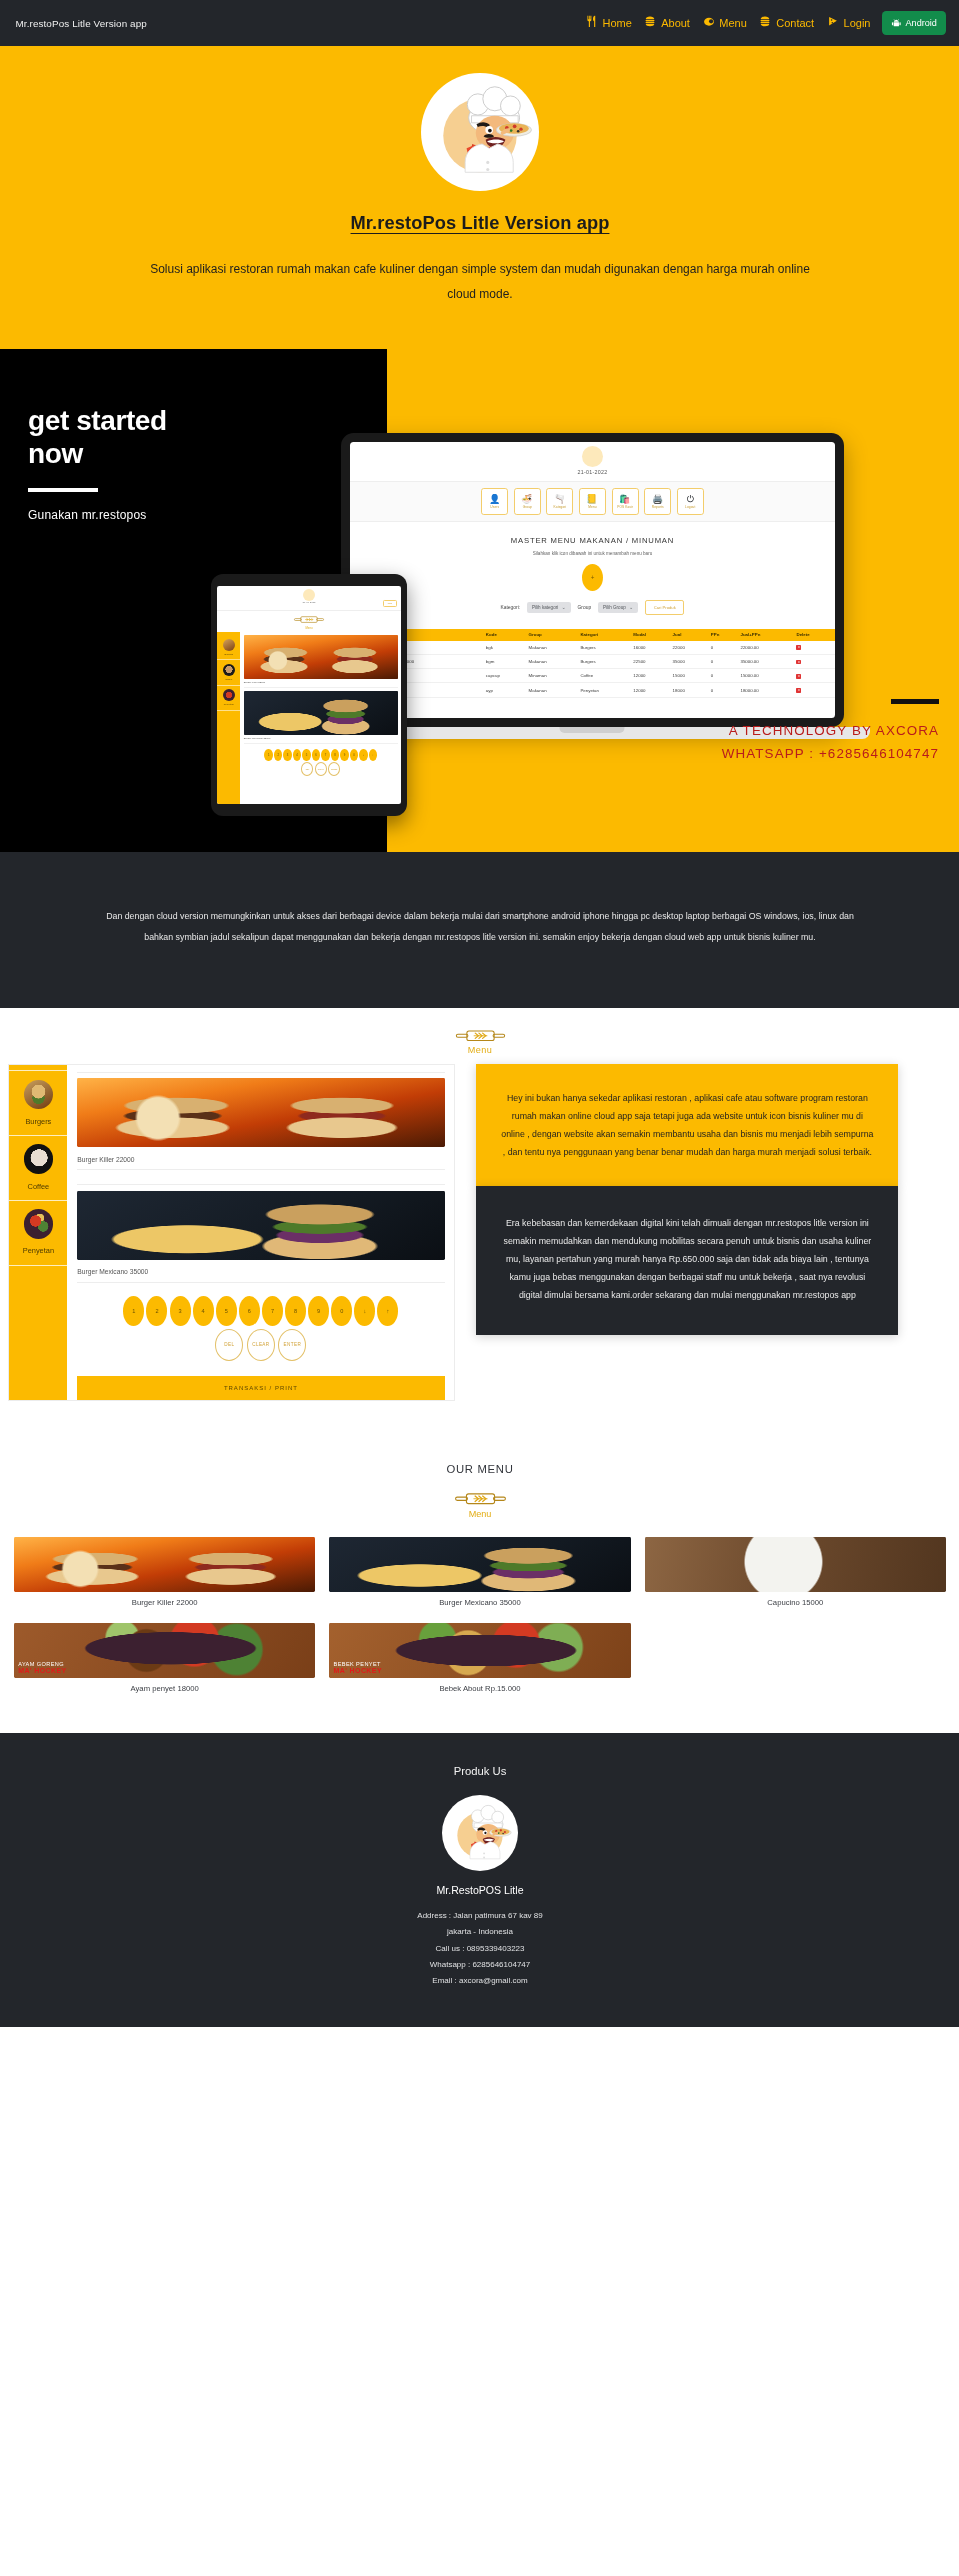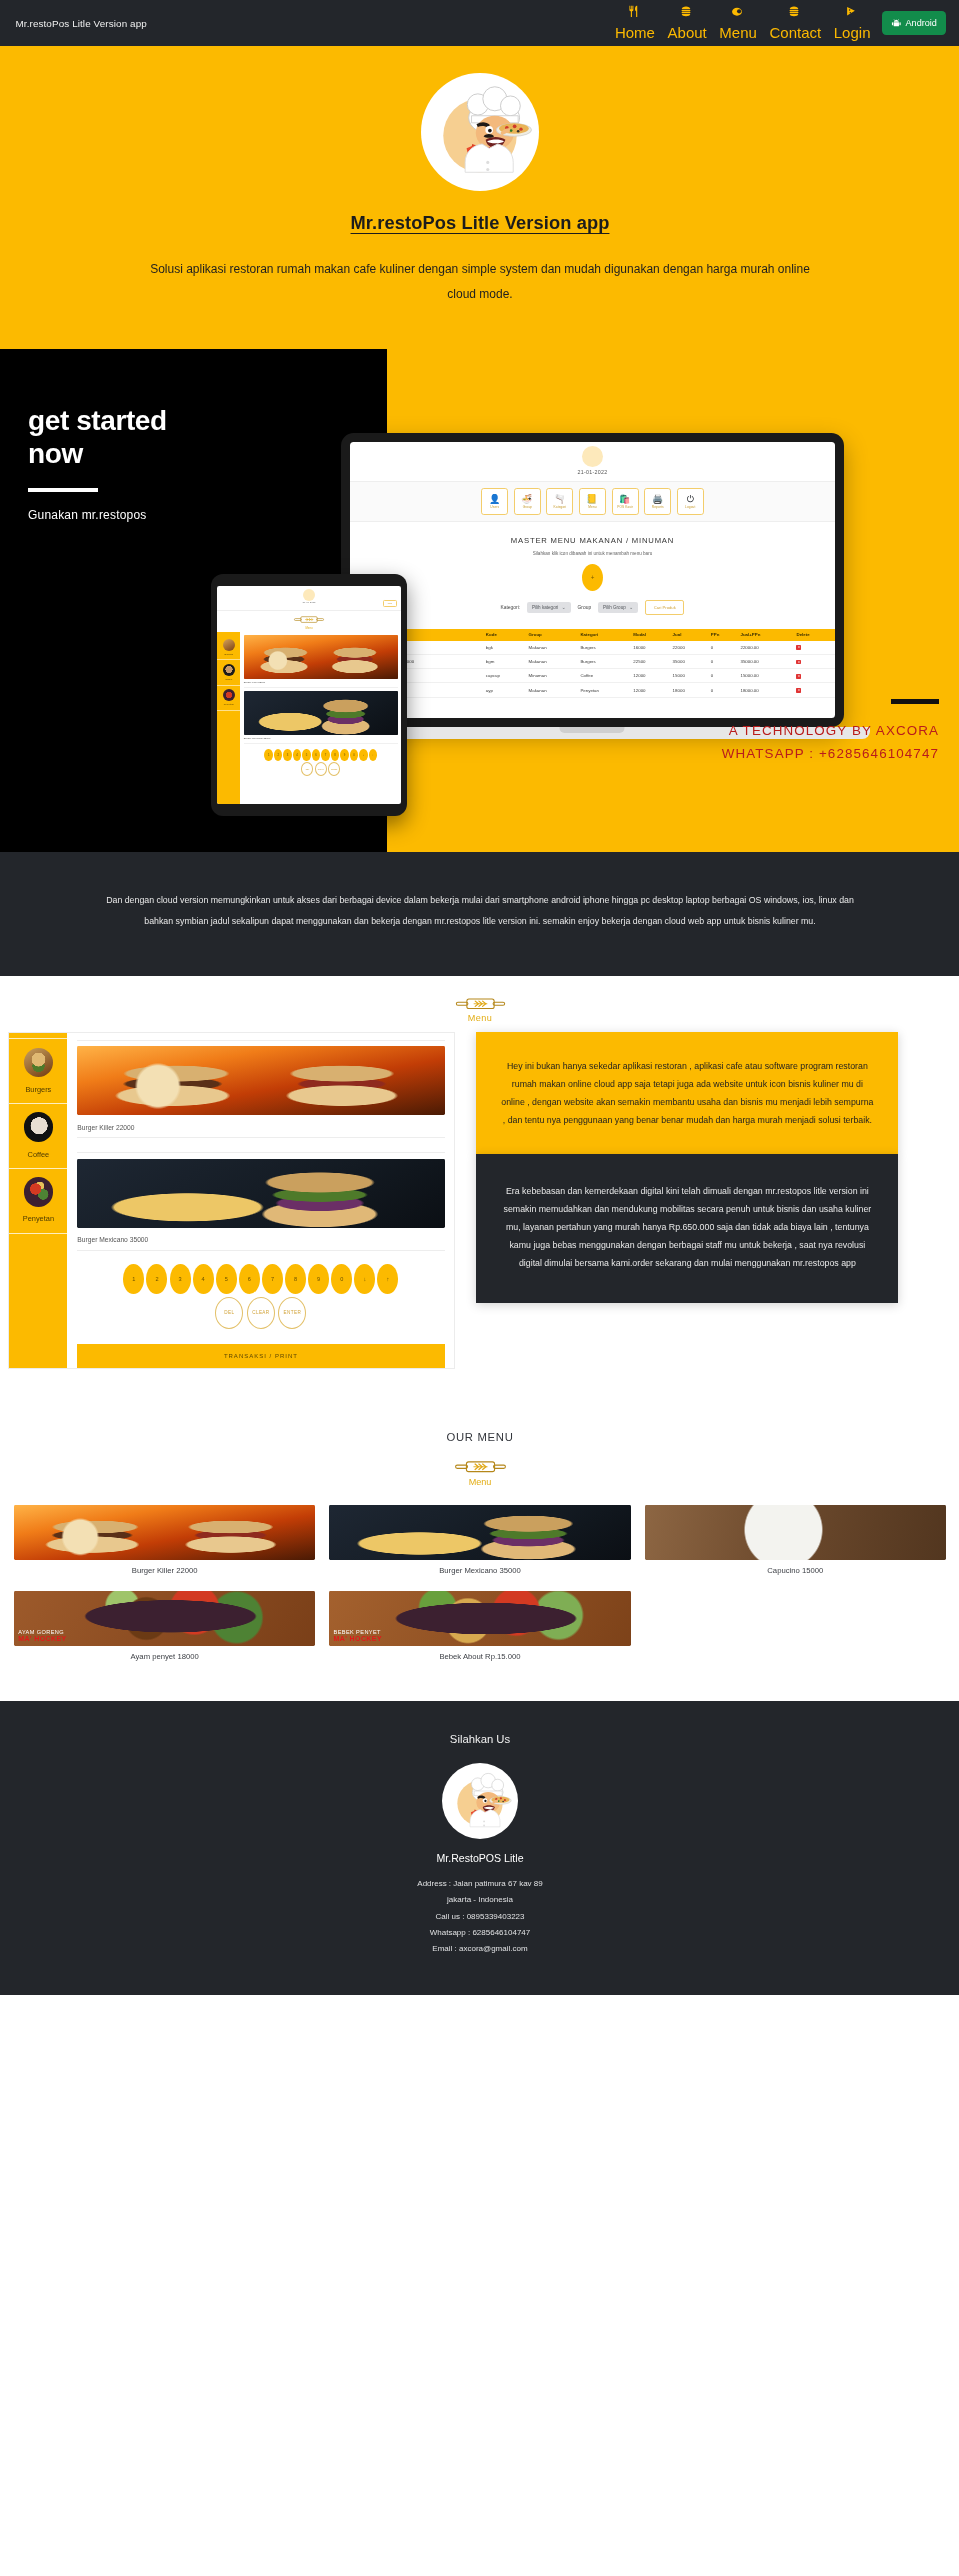--- a/index.html
+++ b/index.html
@@ -18,22 +18,22 @@
     background: #23262b;
     display: flex;
     align-items: center;
     justify-content: space-between;
     padding: 0 14px 0 15.5px;
   }
   .brand { color: #f0f0f0; font-size: 9.9px; letter-spacing: 0.1px; }
   .nav-links { display: flex; align-items: center; gap: 0px; }
   .nav-item {
     display: flex; align-items: center; gap: 2.8px;
-    color: #fcb900; font-size: 15px; padding: 0 6.3px;
-    text-decoration: none; cursor: pointer; white-space: nowrap; flex-direction: column;
+    color: #fcb900; font-size: 11px; padding: 0 6.3px;
+    text-decoration: none; cursor: pointer; white-space: nowrap;
   }
   .nav-ico { width: 14px; height: 15.5px; display: inline-block; line-height: 1; font-size: 12px; }
   .android-btn {
     background: #128c4b; color: #fff; border-radius: 4.2px;
     display: flex; align-items: center; gap: 3.5px;
     padding: 6.3px 9.1px; font-size: 9.1px; margin-left: 5.6px; cursor: pointer;
   }
   .android-btn svg { display: block; }
 
   
@@ -169,21 +169,21 @@
   .tech-block { position: absolute; right: 21px; top: 350px; text-align: right; z-index: 6; }
   .tech-rule { width: 48px; height: 5.6px; background: #111; margin: 0 0 15.5px auto; }
   .tech-block .l1, .tech-block .l2 {
     font-size: 13.4px; letter-spacing: 1.1px; color: #b91c1c; line-height: 1.7; font-weight: 400;
   }
 
   
   .darkinfo { background: #23262b; padding: 38px 0 44px; }
   .darkinfo p {
     color: #e9e9e9; font-size: 8.8px; line-height: 2.4; text-align: center;
-    max-width: 802px; margin: 0 auto; padding: 0 14px;
+    max-width: 802px; margin: 16px auto; padding: 0 14px;
   }
 
   
   .showcase { padding: 19.7px 0 28px; background: #fff; position: relative; }
   .menu-badge { text-align: center; margin-bottom: 8.4px; }
   .menu-badge .cap { color: #e3ad14; font-size: 9.1px; margin-top: 0px; letter-spacing: 0.4px; }
   .showcase-row { display: flex; align-items: flex-start; padding: 0 8.4px; gap: 21px; }
 
   .app-card { width: 447px; display: flex; border: 0.7px solid #ececec; background: #fff; }
   .app-side { width: 58px; background: #fcba00; padding-top: 5.6px; flex-shrink: 0; }
@@ -759,21 +759,21 @@
             <div class="t2">MA' HOCKEY</div>
           </div>
         </div>
         <div class="cap">Bebek About Rp.15.000</div>
       </div>
       <div class="menu-cell"></div>
     </div>
   </div>
 
   <div class="footer">
-    <h4>Silahkan Us</h4>
+    <h4>Produk Us</h4>
     <div class="footer-chef">
       <svg width="68" height="68" viewBox="0 0 150 150">
         <circle cx="75" cy="80" r="50" fill="#f6cf91"></circle>
         <ellipse cx="92" cy="56" rx="34" ry="23" fill="#ffffff" stroke="#ccc" stroke-width="1.4"></ellipse>
         <circle cx="70" cy="38" r="14" fill="#fff" stroke="#ccc" stroke-width="1.4"></circle>
         <circle cx="93" cy="30" r="16" fill="#fff" stroke="#ccc" stroke-width="1.4"></circle>
         <circle cx="114" cy="40" r="13" fill="#fff" stroke="#ccc" stroke-width="1.4"></circle>
         <path d="M62 53h62v10H62z" fill="#fff" stroke="#ccc" stroke-width="1.2"></path>
         <ellipse cx="93" cy="78" rx="26" ry="23" fill="#f3b97c"></ellipse>
         <path d="M69 66c6-4 13-4 18 1l-3 4c-4-3-10-3-13-1z" fill="#201a16"></path>

